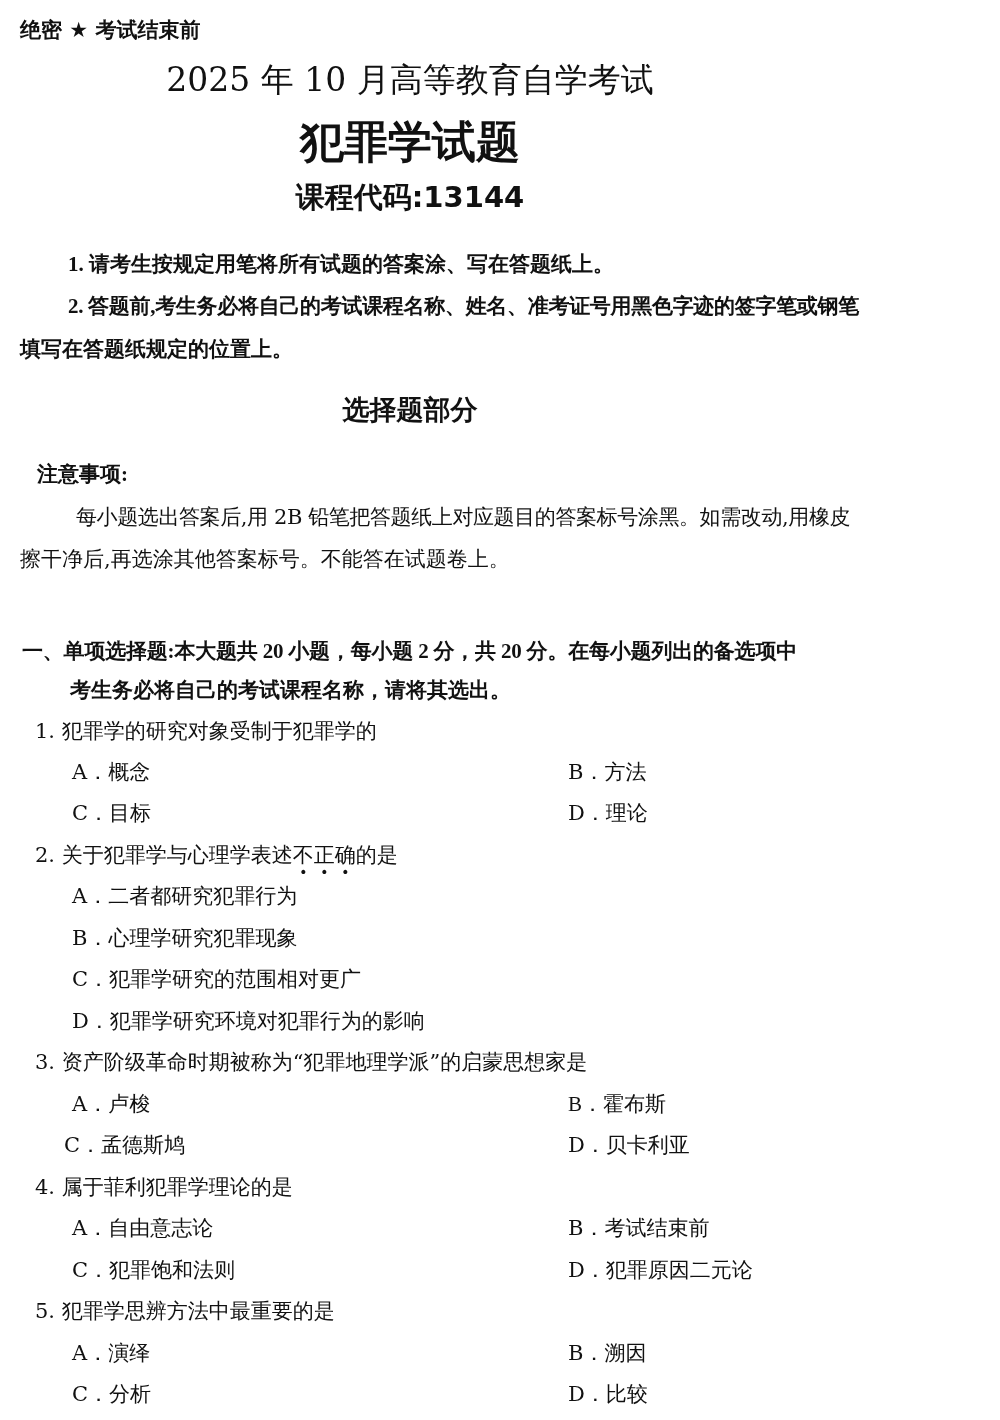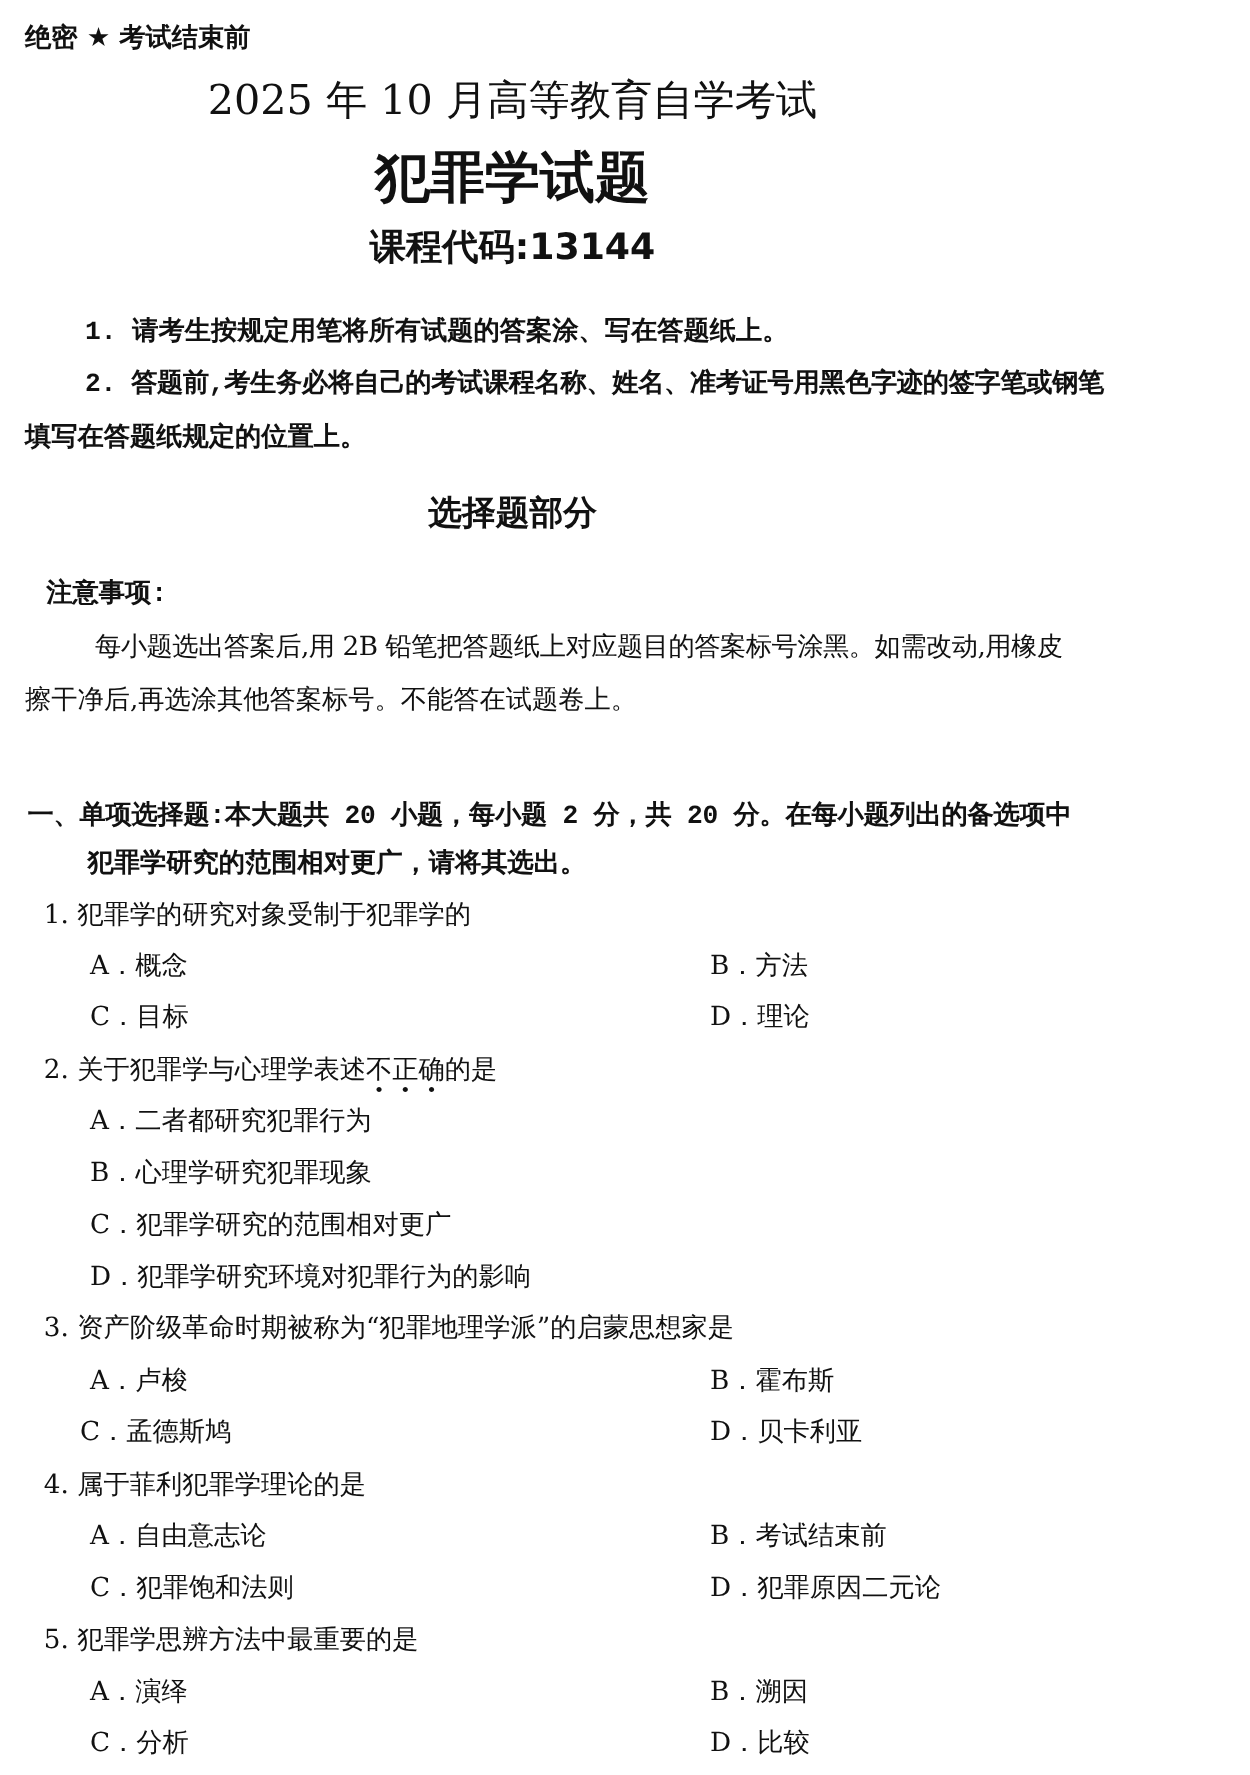--- a/index.html
+++ b/index.html
@@ -7,21 +7,21 @@
     width: 1000px; height: 1420px; background: #ffffff; color: #111;
     font-family: "DejaVu Serif", "Liberation Serif", serif;
     position: relative; overflow: hidden;
   }
   .abs { position: absolute; white-space: nowrap; }
   .secret { left: 20px; top: 16px; font-size: 21px; font-weight: bold; font-family: "DejaVu Sans", sans-serif; }
   .center { left: 0; width: 820px; text-align: center; }
   .t1 { top: 58px; font-size: 33px; }
   .t2 { top: 113px; font-size: 44px; font-weight: bold; font-family: Liberation Serif, serif; }
   .t3 { top: 178px; font-size: 29px; font-weight: bold; font-family: "DejaVu Sans", sans-serif; }
-  .bold-s { font-weight: bold; font-family: Liberation Mono, monospace; }
+  .bold-s { font-weight: bold; font-family: Liberation Serif, serif; }
   .inst { font-size: 21px; }
   .p { font-size: 21px; }
   .sechead { top: 392px; font-size: 27px; }
   .q { font-size: 21px; }
   .emph { position: relative; }
   .emph::after {
     content: "·"; position: absolute; left: 50%; transform: translateX(-50%);
     bottom: -18px; font-size: 22px; font-weight: bold;
   }
 </style>
@@ -36,39 +36,39 @@
 <div class="abs inst bold-s" style="left:68px; top:250px;">1. 请考生按规定用笔将所有试题的答案涂、写在答题纸上。</div>
 <div class="abs inst bold-s" style="left:68px; top:292px; letter-spacing:-0.3px;">2. 答题前,考生务必将自己的考试课程名称、姓名、准考证号用黑色字迹的签字笔或钢笔</div>
 <div class="abs inst bold-s" style="left:20px; top:335px;">填写在答题纸规定的位置上。</div>
 
 <div class="abs center sechead bold-s">选择题部分</div>
 <div class="abs p bold-s" style="left:20px; top:460px;margin-left:17px;">注意事项:</div>
 <div class="abs p" style="left:76px; top:503px; letter-spacing:-0.4px;">每小题选出答案后,用 2B 铅笔把答题纸上对应题目的答案标号涂黑。如需改动,用橡皮</div>
 <div class="abs p" style="left:20px; top:545px;">擦干净后,再选涂其他答案标号。不能答在试题卷上。</div>
 
 <div class="abs q bold-s" style="left:22px; top:637px; letter-spacing:-0.2px;">一、单项选择题:本大题共 20 小题，每小题 2 分，共 20 分。在每小题列出的备选项中</div>
-<div class="abs q bold-s" style="left:70px; top:676px;">犯罪学研究的范围相对更广，请将其选出。</div>
+<div class="abs q bold-s" style="left:70px; top:676px;">考生务必将自己的考试课程名称，请将其选出。</div>
 
 <div class="abs q" style="left:35px; top:717px;">1. 犯罪学的研究对象受制于犯罪学的</div>
 <div class="abs q" style="left:72px; top:758px;">A．概念</div>
 <div class="abs q" style="left:568px; top:758px;">B．方法</div>
 <div class="abs q" style="left:72px; top:799px;">C．目标</div>
 <div class="abs q" style="left:568px; top:799px;">D．理论</div>
 
 <div class="abs q" style="left:35px; top:841px;">
   <span>2. 关于犯罪学与心理学表述</span><span class="emph">不</span><span class="emph">正</span><span class="emph">确</span><span>的是</span>
 </div>
 <div class="abs q" style="left:72px; top:882px;">A．二者都研究犯罪行为</div>
 <div class="abs q" style="left:72px; top:924px;">B．心理学研究犯罪现象</div>
 <div class="abs q" style="left:72px; top:965px;">C．犯罪学研究的范围相对更广</div>
 <div class="abs q" style="left:72px; top:1007px;">D．犯罪学研究环境对犯罪行为的影响</div>
 
 <div class="abs q" style="left:35px; top:1048px;">3. 资产阶级革命时期被称为“犯罪地理学派”的启蒙思想家是</div>
 <div class="abs q" style="left:72px; top:1090px;">A．卢梭</div>
-<div class="abs q" style="left:568px; top:1090px;">B．霍布斯</div>
+<div class="abs q" style="left:568px; top:1090px;font-family:Liberation Serif, serif;">B．霍布斯</div>
 <div class="abs q" style="left:64px; top:1131px;">C．孟德斯鸠</div>
 <div class="abs q" style="left:568px; top:1131px;">D．贝卡利亚</div>
 
 <div class="abs q" style="left:35px; top:1173px;">4. 属于菲利犯罪学理论的是</div>
 <div class="abs q" style="left:72px; top:1214px;">A．自由意志论</div>
 <div class="abs q" style="left:568px; top:1214px;">B．考试结束前</div>
 <div class="abs q" style="left:72px; top:1256px;">C．犯罪饱和法则</div>
 <div class="abs q" style="left:568px; top:1256px;">D．犯罪原因二元论</div>
 
 <div class="abs q" style="left:35px; top:1297px;">5. 犯罪学思辨方法中最重要的是</div>

